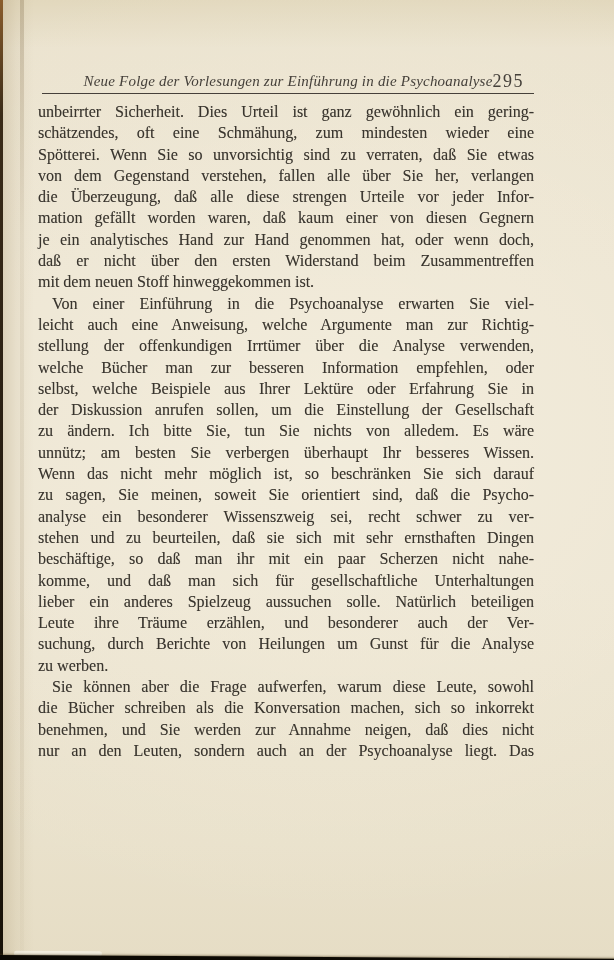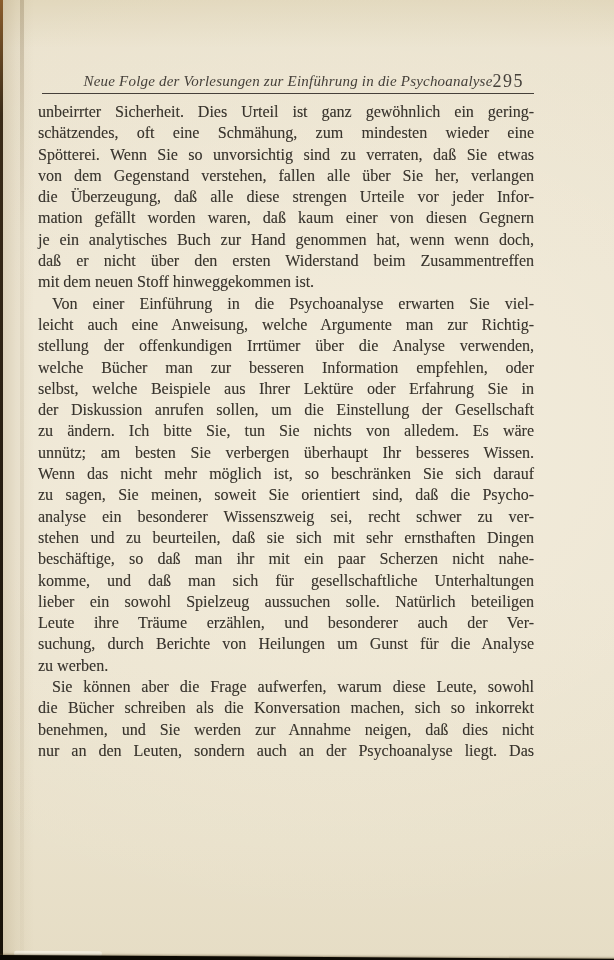--- a/index.html
+++ b/index.html
@@ -88,38 +88,38 @@
     <span class="pagenum">295</span>
   </div>
 
   <div class="bodytext" id="body-text">
       <div class="line">unbeirrter Sicherheit. Dies Urteil ist ganz gewöhnlich ein gering-</div>
       <div class="line">schätzendes, oft eine Schmähung, zum mindesten wieder eine</div>
       <div class="line">Spötterei. Wenn Sie so unvorsichtig sind zu verraten, daß Sie etwas</div>
       <div class="line">von dem Gegenstand verstehen, fallen alle über Sie her, verlangen</div>
       <div class="line">die Überzeugung, daß alle diese strengen Urteile vor jeder Infor-</div>
       <div class="line">mation gefällt worden waren, daß kaum einer von diesen Gegnern</div>
-      <div class="line">je ein analytisches Buch zur Hand genommen hat, wenn wenn doch,</div>
+      <div class="line">je ein analytisches Hand zur Hand genommen hat, oder wenn doch,</div>
       <div class="line">daß er nicht über den ersten Widerstand beim Zusammentreffen</div>
       <div class="line last">mit dem neuen Stoff hinweggekommen ist.</div>
       <div class="line indent">Von einer Einführung in die Psychoanalyse erwarten Sie viel-</div>
       <div class="line">leicht auch eine Anweisung, welche Argumente man zur Richtig-</div>
       <div class="line">stellung der offenkundigen Irrtümer über die Analyse verwenden,</div>
       <div class="line">welche Bücher man zur besseren Information empfehlen, oder</div>
       <div class="line">selbst, welche Beispiele aus Ihrer Lektüre oder Erfahrung Sie in</div>
       <div class="line">der Diskussion anrufen sollen, um die Einstellung der Gesellschaft</div>
       <div class="line">zu ändern. Ich bitte Sie, tun Sie nichts von alledem. Es wäre</div>
       <div class="line">unnütz; am besten Sie verbergen überhaupt Ihr besseres Wissen.</div>
       <div class="line">Wenn das nicht mehr möglich ist, so beschränken Sie sich darauf</div>
       <div class="line">zu sagen, Sie meinen, soweit Sie orientiert sind, daß die Psycho-</div>
       <div class="line">analyse ein besonderer Wissenszweig sei, recht schwer zu ver-</div>
       <div class="line">stehen und zu beurteilen, daß sie sich mit sehr ernsthaften Dingen</div>
       <div class="line">beschäftige, so daß man ihr mit ein paar Scherzen nicht nahe-</div>
       <div class="line">komme, und daß man sich für gesellschaftliche Unterhaltungen</div>
-      <div class="line">lieber ein sowohl Spielzeug aussuchen solle. Natürlich beteiligen</div>
+      <div class="line">lieber ein anderes Spielzeug aussuchen solle. Natürlich beteiligen</div>
       <div class="line">Leute ihre Träume erzählen, und besonderer auch der Ver-</div>
       <div class="line">suchung, durch Berichte von Heilungen um Gunst für die Analyse</div>
       <div class="line last">zu werben.</div>
       <div class="line indent">Sie können aber die Frage aufwerfen, warum diese Leute, sowohl</div>
       <div class="line">die Bücher schreiben als die Konversation machen, sich so inkorrekt</div>
       <div class="line">benehmen, und Sie werden zur Annahme neigen, daß dies nicht</div>
       <div class="line">nur an den Leuten, sondern auch an der Psychoanalyse liegt. Das</div>
     </div>
 </div>
 

